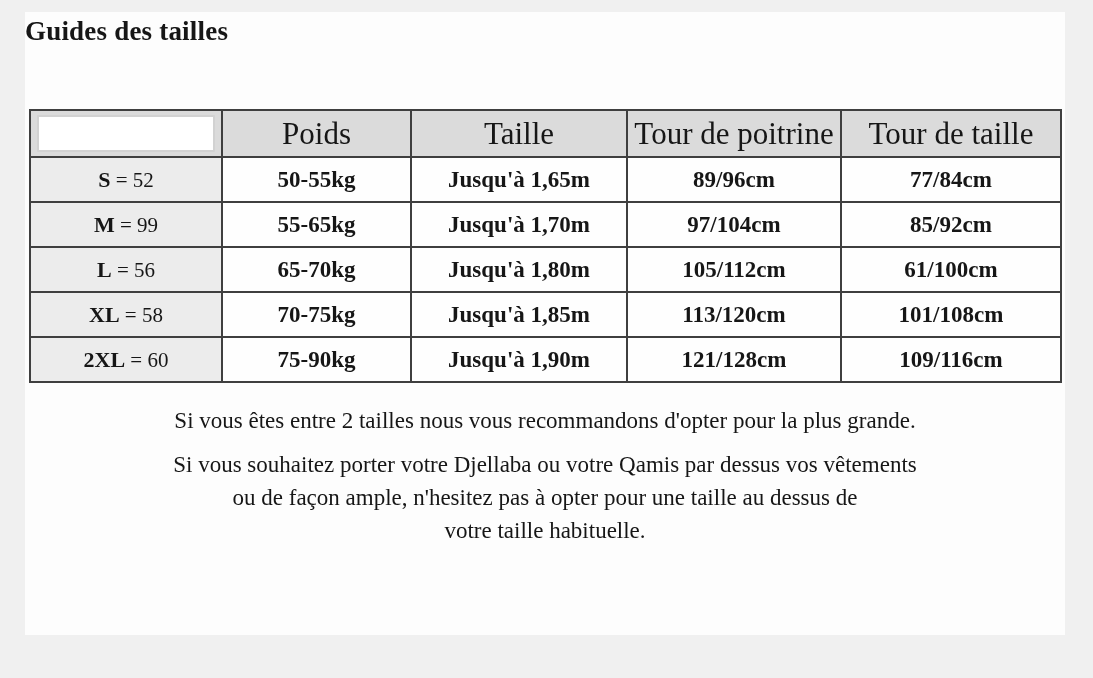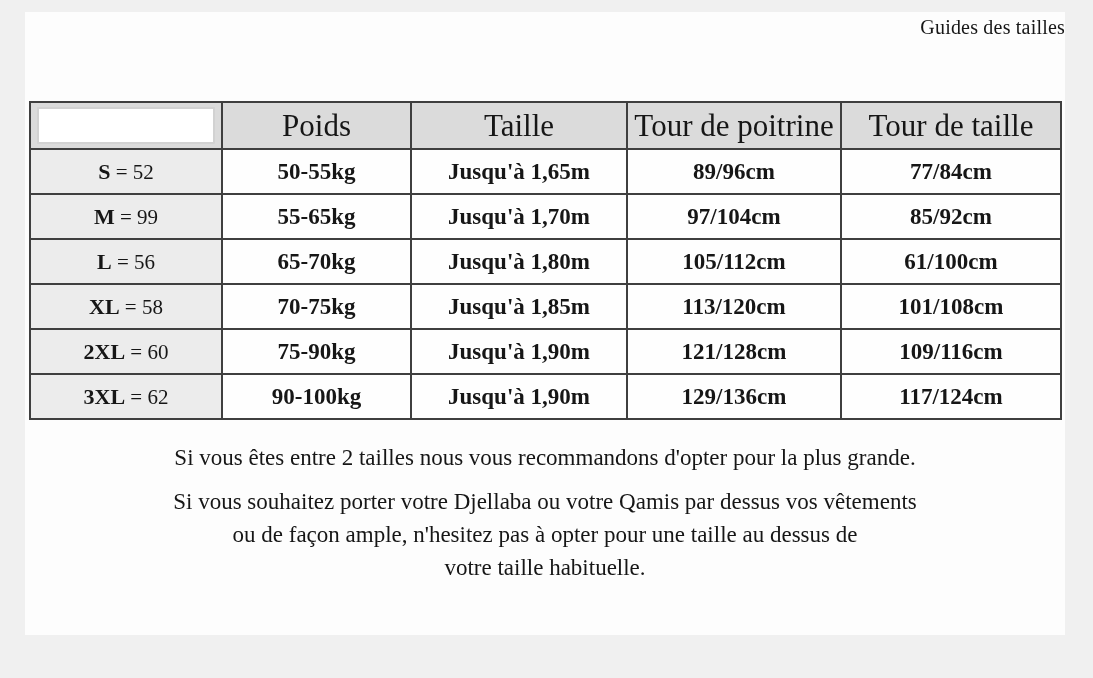--- a/index.html
+++ b/index.html
@@ -15,23 +15,23 @@
   .content {
     position: absolute;
     left: 25px;
     top: 12px;
     width: 1040px;
     height: 623px;
     background: #fdfdfd;
   }
   .title {
     margin: 4px 0 0 0;
-    text-align: right;
-    font-size: 20px;
-    font-weight: normal;
+    text-align: left;
+    font-size: 27px;
+    font-weight: bold;
     letter-spacing: 0.2px;
   }
   table.size-table {
     border-collapse: collapse;
     table-layout: fixed;
     width: 1031px;
     margin: 62px 0 0 4px;
   }
   table.size-table col.c1 { width: 192px; }
   table.size-table col.c2 { width: 189px; }
@@ -143,27 +143,20 @@
       </tr>
 
       <tr>
         <td class="size-cell"><span class="size-letter">2XL</span><span class="size-eq"> = 60</span></td>
         <td class="data-cell">75-90kg</td>
         <td class="data-cell">Jusqu'à 1,90m</td>
         <td class="data-cell">121/128cm</td>
         <td class="data-cell">109/116cm</td>
       </tr>
 
-      <tr>
-        <td class="size-cell"><span class="size-letter">3XL</span><span class="size-eq"> = 62</span></td>
-        <td class="data-cell">90-100kg</td>
-        <td class="data-cell">Jusqu'à 1,90m</td>
-        <td class="data-cell">129/136cm</td>
-        <td class="data-cell">117/124cm</td>
-      </tr>
     </tbody>
   </table>
 
   <div class="note1">Si vous êtes entre 2 tailles nous vous recommandons d'opter pour la plus grande.</div>
 
   <div class="note2">
     <div>Si vous souhaitez porter votre Djellaba ou votre Qamis par dessus vos vêtements</div>
     <div>ou de façon ample, n'hesitez pas à opter pour une taille au dessus de</div>
     <div>votre taille habituelle.</div>
   </div>

